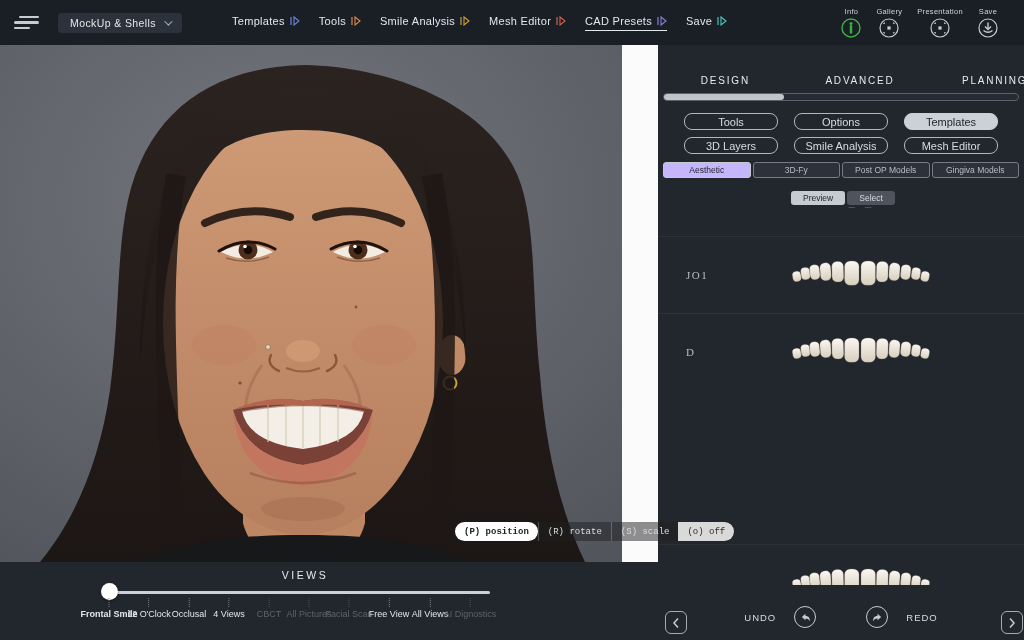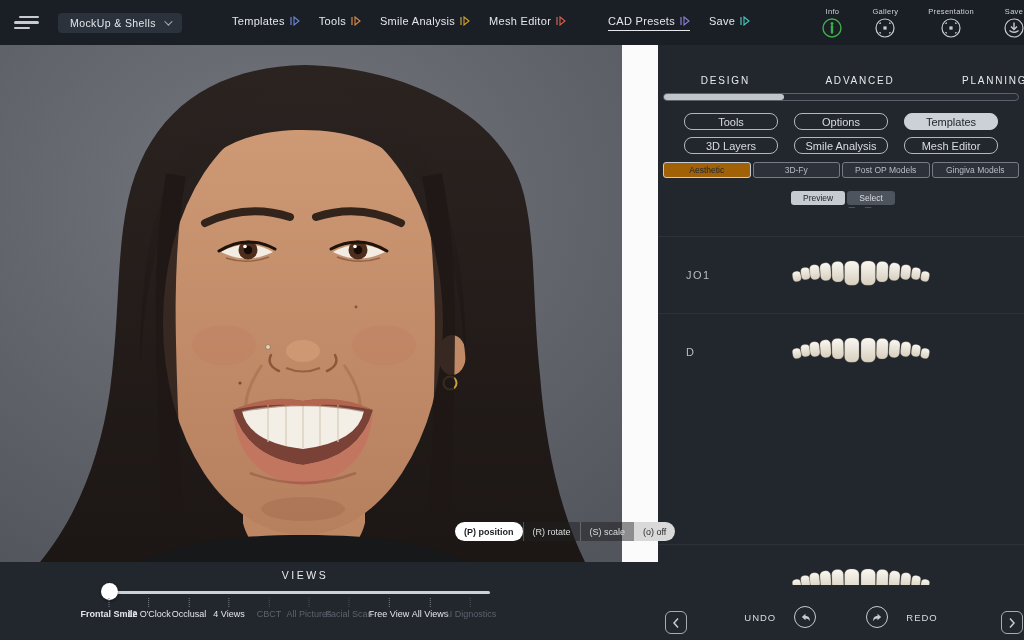--- a/index.html
+++ b/index.html
@@ -16,30 +16,30 @@
   .hamburger .b2 { width:25px; }
   .hamburger .b3 { width:16px; }
   .app-menu { margin-left:18px; height:20px; padding:0 12px; background:#2c323c;
               border-radius:4px; display:flex; align-items:center; gap:8px;
               color:#e4e7eb; font-size:10.5px; letter-spacing:.4px; cursor:pointer; }
   .app-menu .chev { width:6px; height:6px; border-right:1.4px solid #aeb3ba;
               border-bottom:1.4px solid #aeb3ba; transform:rotate(45deg) translateY(-2px); }
   .nav { display:flex; margin-left:50px; gap:19px; align-items:center; }
   .nav-item { display:flex; align-items:center; gap:5px; color:#e4e7eb; font-size:11px;
               letter-spacing:.3px; cursor:pointer; padding-bottom:3px; border-bottom:1px solid transparent; }
-  .nav-item.nav-active { border-bottom:1px solid #e4e7eb;margin-left:23px; }
+  .nav-item.nav-active { border-bottom:1px solid #e4e7eb; }
   .nav-arrow { display:inline-flex; }
   .nav-arrow svg { display:block; }
-  .quick { margin-left:auto; display:flex; gap:30px; }
+  .quick { margin-left:auto; margin-right:26px; display:flex; gap:15px; }
   .qa { display:flex; flex-direction:column; align-items:center; gap:2px; cursor:pointer; }
   .qa-label { font-size:7.5px; color:#d0d3d8; letter-spacing:.3px; }
   .qa svg { display:block; }
 
   
-  .photo { position:absolute; left:0; top:45px; width:796px; height:517px; background:#5c5e66; }
+  .photo { position:absolute; left:0; top:45px; width:796px; height:517px; background:#5c5e66;font-family:Liberation Mono, monospace; }
   .photo svg.portrait { position:absolute; left:0; top:0; }
   .white-strip { position:absolute; left:622px; top:0; width:36px; height:517px; background:#fbfbfc; }
 
   .transform-ctl { position:absolute; left:455px; top:477px; height:19px; display:flex;
                    align-items:stretch; background:rgba(32,32,34,.5); border-radius:10px; z-index:3; }
   .seg { display:flex; align-items:center; padding:0 9px; font-size:9px; color:#dedede;
          cursor:pointer; border-left:1px solid rgba(255,255,255,.22); }
   .seg:first-child { border-left:none; }
   .seg.seg-selected { background:#ffffff; color:#1c1c1c; font-weight:bold;
                       border-radius:10px; border-left:none; }
@@ -72,33 +72,33 @@
               grid-template-columns:1fr 1fr 1fr; gap:7px 16px; }
   .tool-btn { height:17px; border:1px solid #b2b6bd; border-radius:8px; background:transparent;
               color:#d9dce0; font-size:11px; display:flex; align-items:center; justify-content:center;
               cursor:pointer; white-space:nowrap; font-family:"Liberation Sans",sans-serif; }
   .tool-btn.active { background:#ccd0d7; color:#22262d; border-color:#ccd0d7; }
 
   .cat-tabs { position:absolute; left:5px; top:117px; width:356px; display:flex; gap:2px; }
   .cat-tab { flex:1; height:16px; border:1px solid #767c86; border-radius:3px; background:#2c313a;
              color:#b9bdc4; font-size:8.5px; display:flex; align-items:center; justify-content:center;
              cursor:pointer; white-space:nowrap; }
-  .cat-tab.active { background:#a16207; color:#22262d; border-color:#c6cad1; }
+  .cat-tab.active { background:#c4b5fd; color:#22262d; border-color:#c6cad1; }
 
   .mode-toggle { position:absolute; left:133px; top:146px; display:flex; gap:2px; }
   .mode-btn { height:14px; padding:0 12px; border-radius:3px; font-size:8.5px; display:flex;
               align-items:center; background:#4e545e; color:#d9dce0; cursor:pointer; border:none;
               font-family:"Liberation Sans",sans-serif; }
   .mode-btn.active { background:#c6cad1; color:#22262d; }
 
   .tpl-list { position:absolute; left:0; top:162px; width:366px; height:378px; overflow:hidden; }
   .tpl-row { position:absolute; left:0; width:366px; height:77px; cursor:pointer; }
   .tpl-row + .tpl-row { border-top:1px solid rgba(200,205,215,.07); }
   .tpl-label { position:absolute; left:28px; top:50%; transform:translateY(-50%);
-               color:#b9bdc4; font-size:11px; letter-spacing:1.5px; }
+               color:#b9bdc4; font-size:11px; letter-spacing:1.5px;font-family:Liberation Serif, serif; }
   .teeth-svg { position:absolute; left:127px; top:8px; }
 
   .history { position:absolute; left:0; top:561px; width:366px; display:flex; align-items:center;
              justify-content:center; gap:18px; }
   .hist-label { color:#d9dce0; font-size:9.5px; letter-spacing:1px; }
   .hist-btn { width:22px; height:22px; border-radius:50%; border:1.3px solid #c8ccd2;
               display:flex; align-items:center; justify-content:center; cursor:pointer; background:transparent; }
   .hist-gap { width:14px; }
 
   .pager-btn { position:absolute; top:566px; width:22px; height:23px; border-radius:6px;

